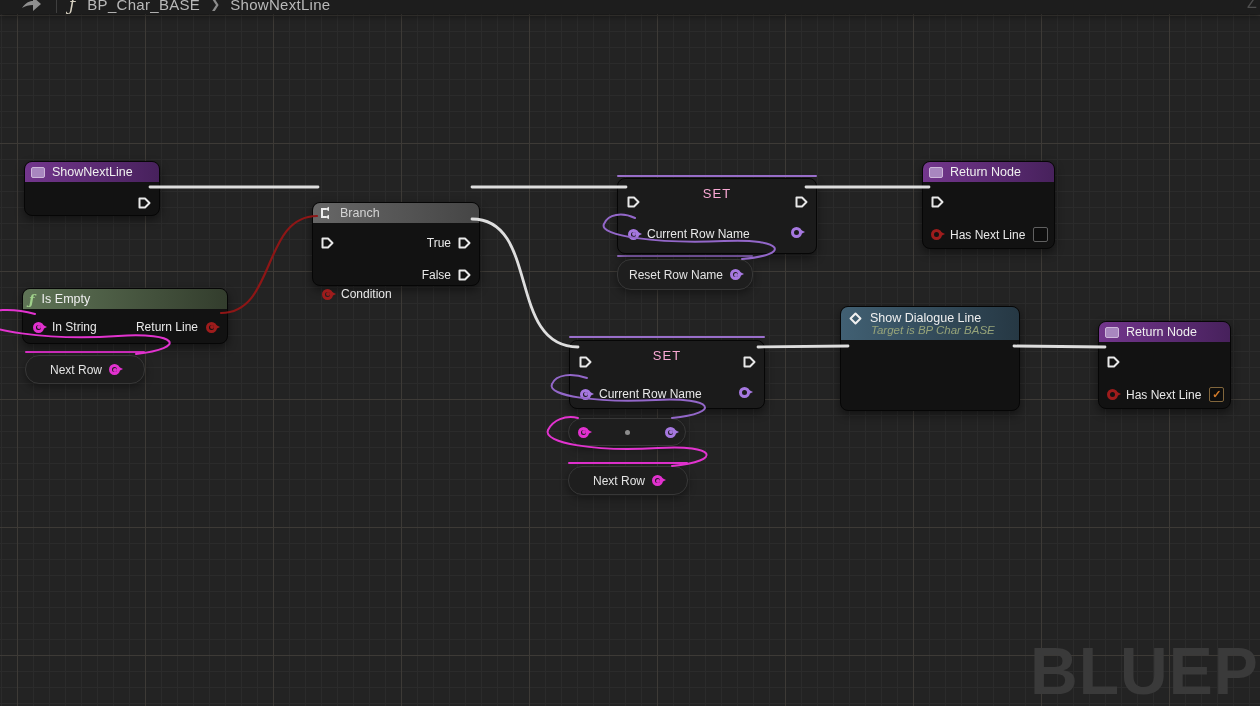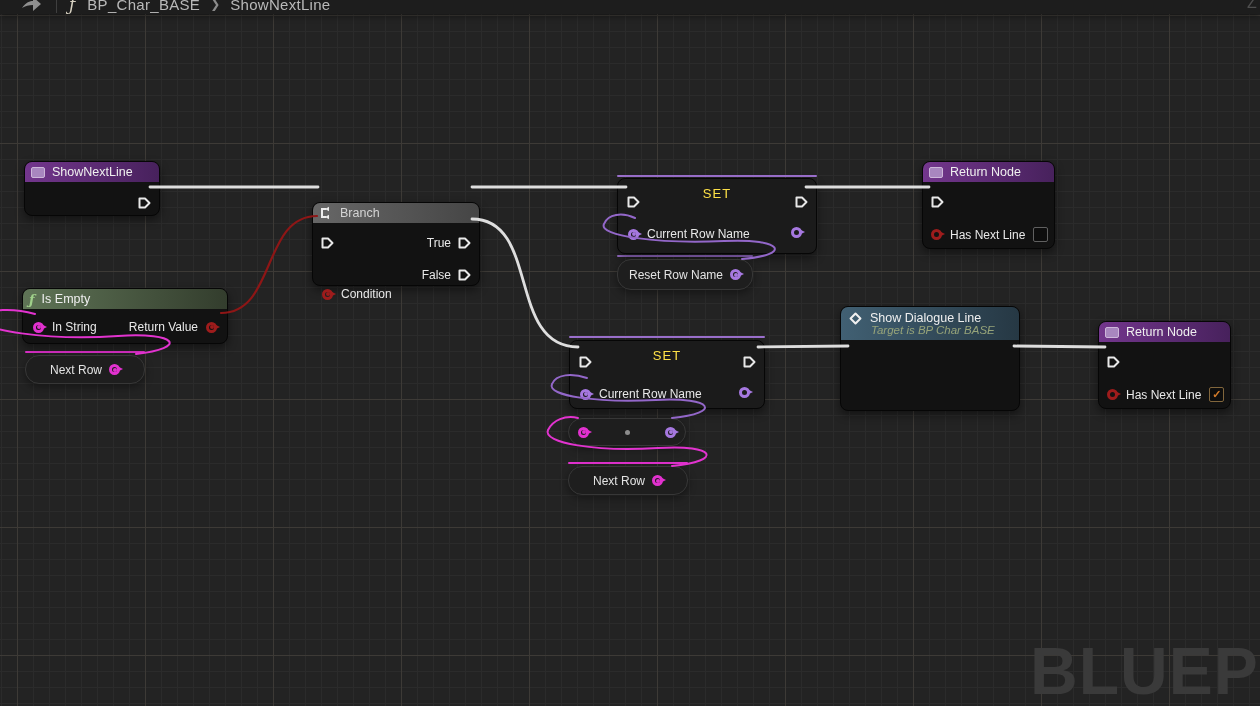--- a/index.html
+++ b/index.html
@@ -57,21 +57,21 @@
   .hdr-sub { font-size:11.5px; font-style:italic; color:#96a379; margin-left:22px; margin-top:-1px; }
   .body { position:relative; }
   .sq-icon { width:14px; height:11px; background:#a886bf; border:1px solid #cdb6da; border-radius:2px; }
   .dia-icon { width:9px; height:9px; border:2.5px solid #f0f0f0; transform:rotate(45deg); border-radius:1px; margin:0 3px 0 2px;}
   .f-icon { font-family:"DejaVu Serif", serif; font-style:italic; font-weight:bold; font-size:13px; color:#9fd08a; }
   
   .accent { position:absolute; height:2px; z-index:9; border-radius:1px; }
   .accent.name   { background:#9d71d0; }
   .accent.string { background:#e231cf; }
   .setbox { background:#1b1b1b; }
-  .set-title { position:absolute; width:100%; text-align:center; top:7px; font-size:13px; letter-spacing:1px; color:#fde047; }
+  .set-title { position:absolute; width:100%; text-align:center; top:7px; font-size:13px; letter-spacing:1px; color:#f9a8d4; }
   .pill {
     position:absolute; z-index:10; background:#1e1e1e; border:1px solid #373737;
     border-radius:14px; box-shadow:0 3px 8px rgba(0,0,0,.4);
     display:flex; align-items:center; justify-content:center; gap:7px; font-size:12px; color:#e3e3e3;
   }
   
   .execpin { position:absolute; width:16px; height:16px; }
   .execpin svg { display:block; }
   .dpin { position:relative; display:inline-block; width:11px; height:11px; flex:none;
           border:3px solid currentColor; border-radius:50%; }
@@ -176,21 +176,21 @@
       <div class="hdr green">
         <span class="f-icon">ƒ</span>
         <span>Is Empty</span>
       </div>
       <div class="body" style="height:22px;">
         <div class="prow" style="left:10px; top:11px;">
           <span class="dpin c-string connected"></span>
           <span>In String</span>
         </div>
         <div class="prow" style="right:10px; top:11px;">
-          <span>Return Value</span>
+          <span>Return Line</span>
           <span class="dpin c-bool connected"></span>
         </div>
       </div>
     </div>
 
     <div class="accent string" style="left:25px; top:337px; width:120px;"></div>
     <div class="pill" style="left:25px; top:341px; width:120px; height:29px;">
       <span>Next Row</span>
       <span class="dpin c-string connected"></span>
     </div>

